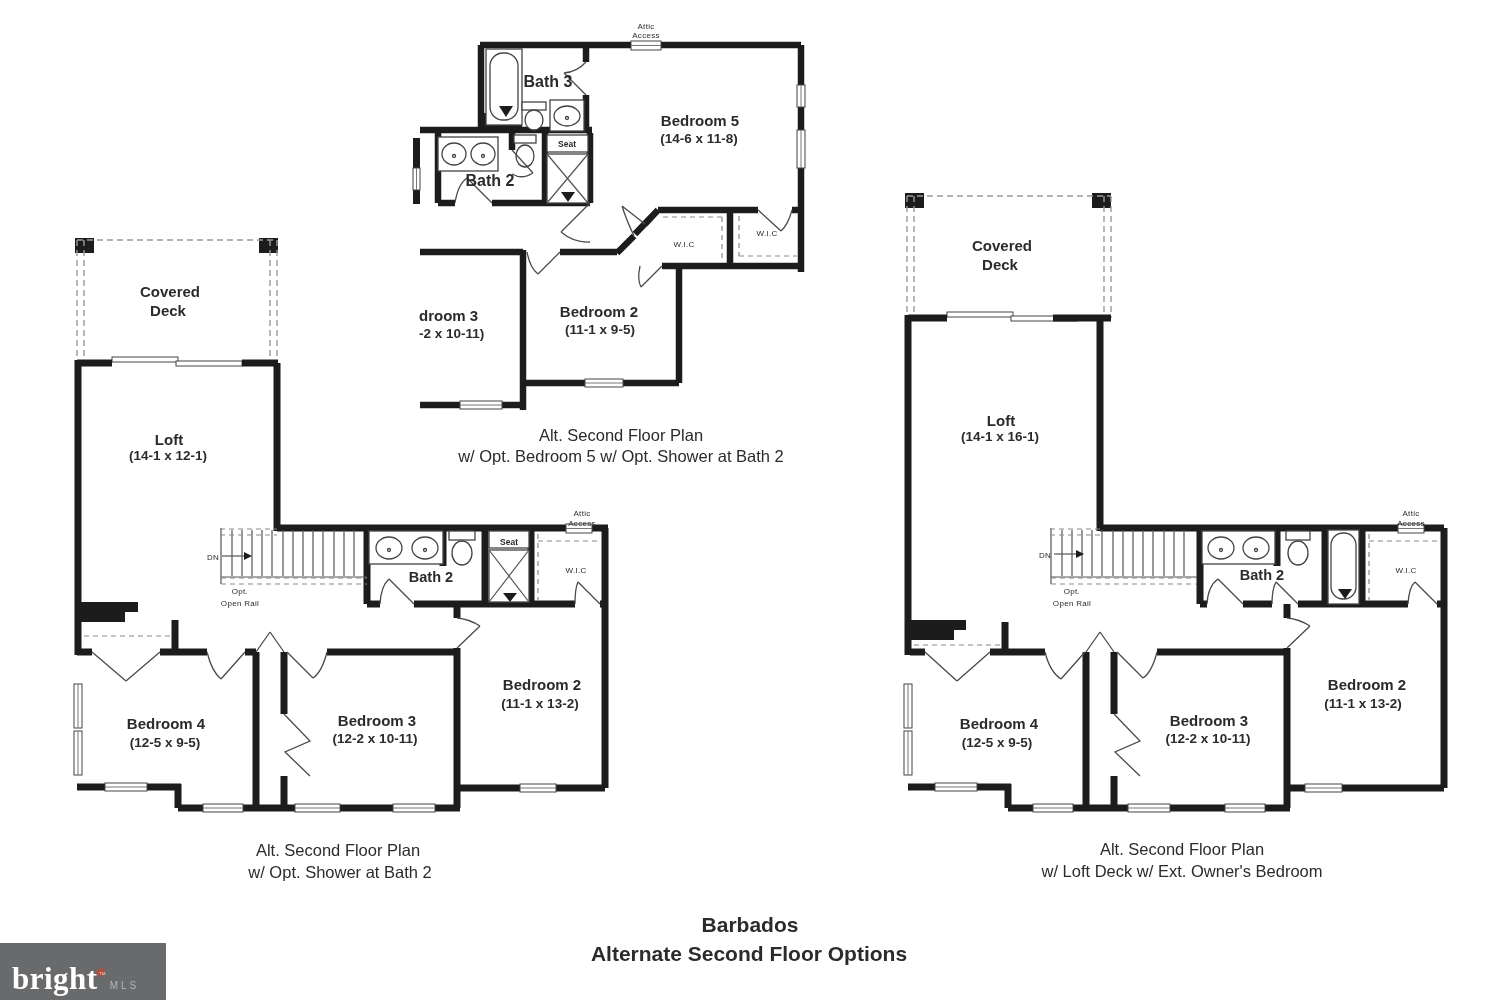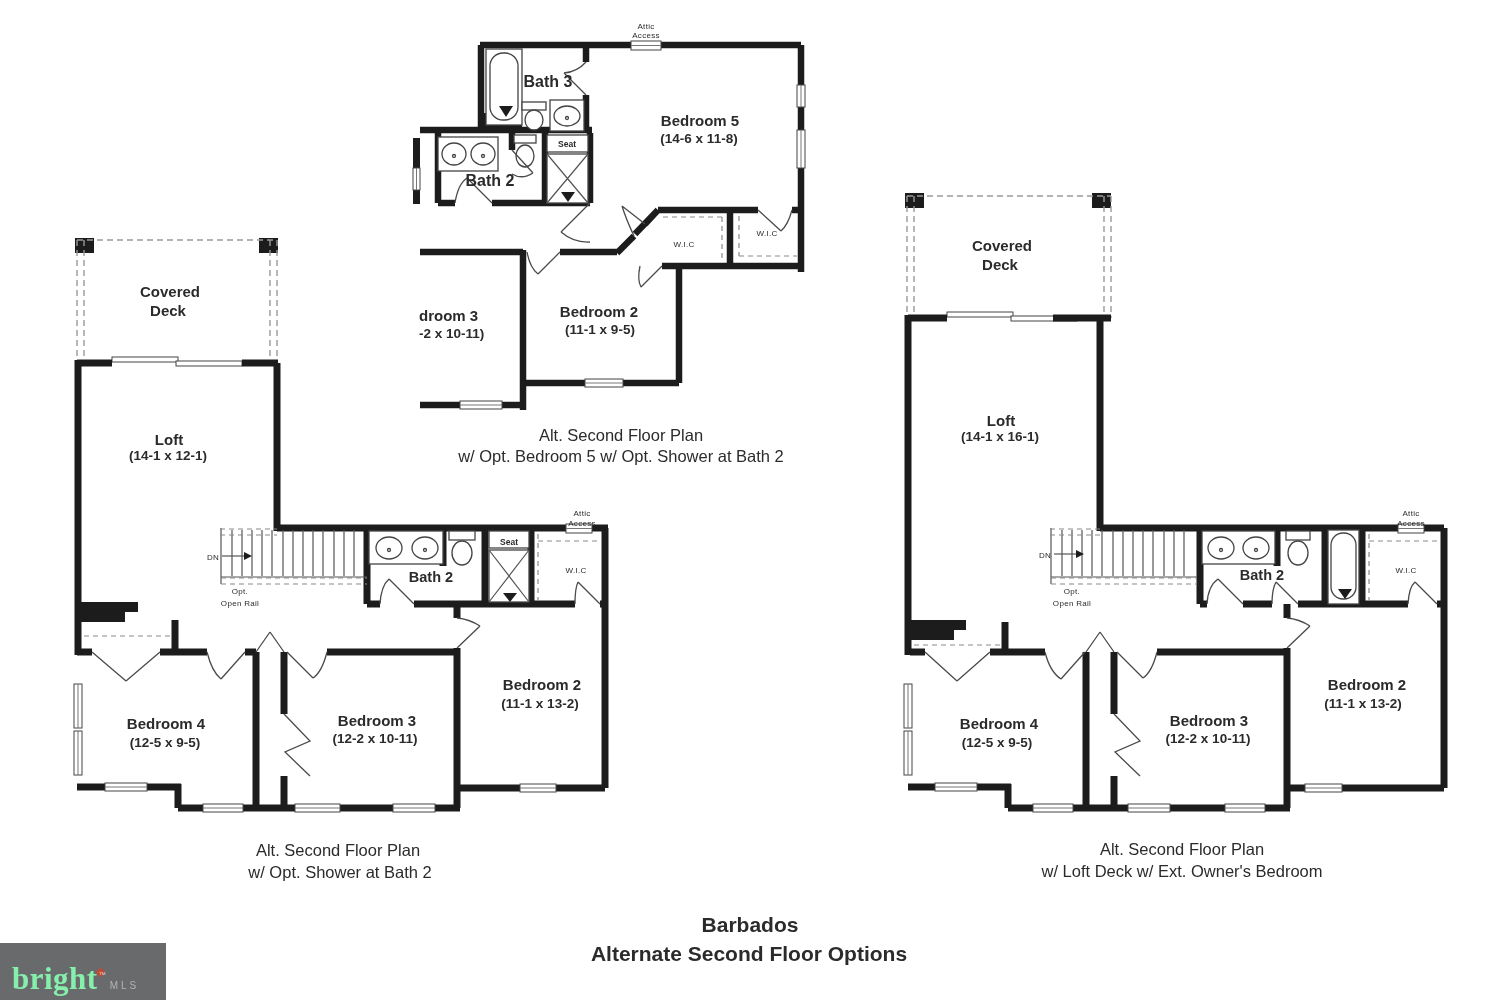--- a/index.html
+++ b/index.html
@@ -25,21 +25,21 @@
   .bath{font-size:16px;font-weight:bold;text-anchor:middle;}
   .bath2{font-size:14.5px;font-weight:bold;text-anchor:middle;}
   .sm{font-size:8px;text-anchor:middle;letter-spacing:.3px;}
   .seat{font-size:8.5px;font-weight:bold;text-anchor:middle;}
   .cap{font-size:16.5px;text-anchor:middle;}
   .title{font-size:21px;font-weight:bold;text-anchor:middle;}
   
   .logo{position:absolute;left:0;top:943px;width:166px;height:57px;background:#696a6c;
         display:flex;align-items:flex-end;padding:0 0 6px 12px;box-sizing:border-box;}
   .logo-brand{font-family:"Liberation Serif",serif;font-weight:bold;font-size:31px;
-              color:#86efac;line-height:1;letter-spacing:.5px;}
+              color:#ffffff;line-height:1;letter-spacing:.5px;}
   .logo-diamond{position:absolute;left:97px;top:26px;width:7px;height:7px;background:#bf4b37;
                 transform:rotate(45deg);}
   .logo-tm{font-size:7px;color:#d8d8d8;position:relative;top:-16px;left:1px;}
   .logo-mls{font-size:10px;color:#b4b5b7;letter-spacing:3px;margin-left:5px;position:relative;top:-3px;}
 </style>
 </head>
 <body>
 
 <div id="stage">
 <svg width="1500" height="1000" viewBox="0 0 1500 1000">

